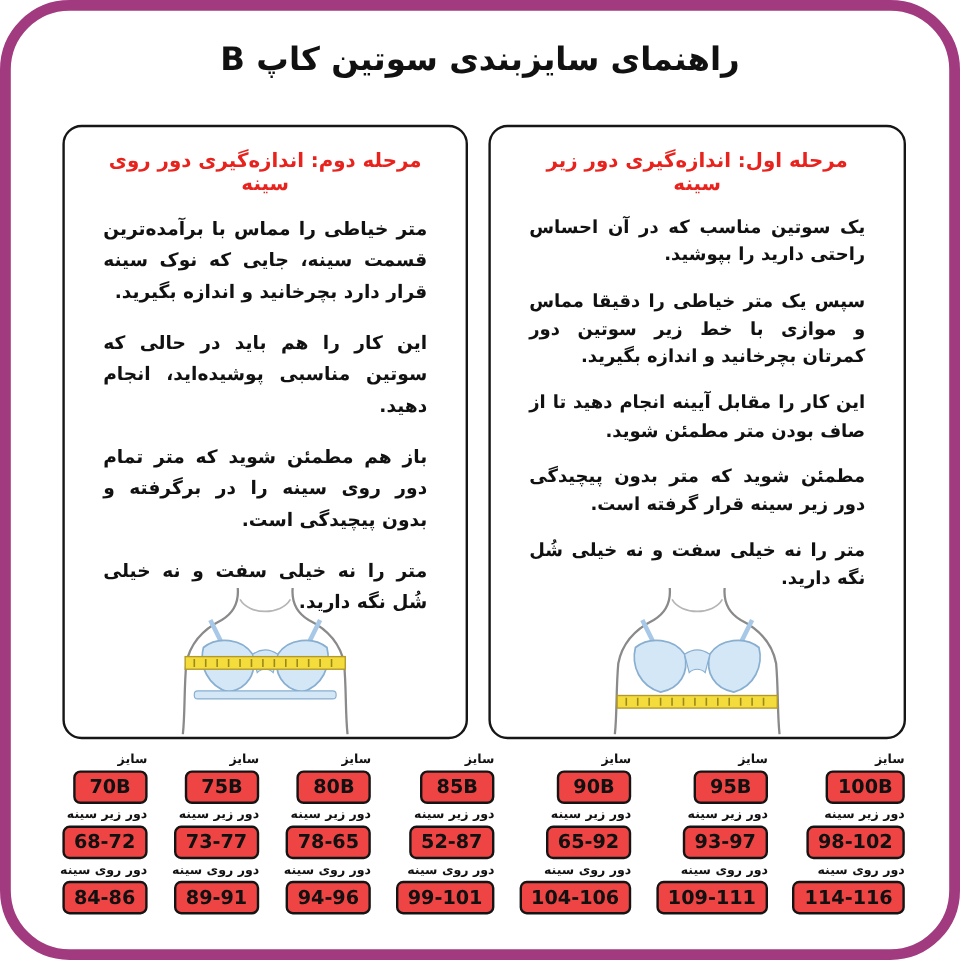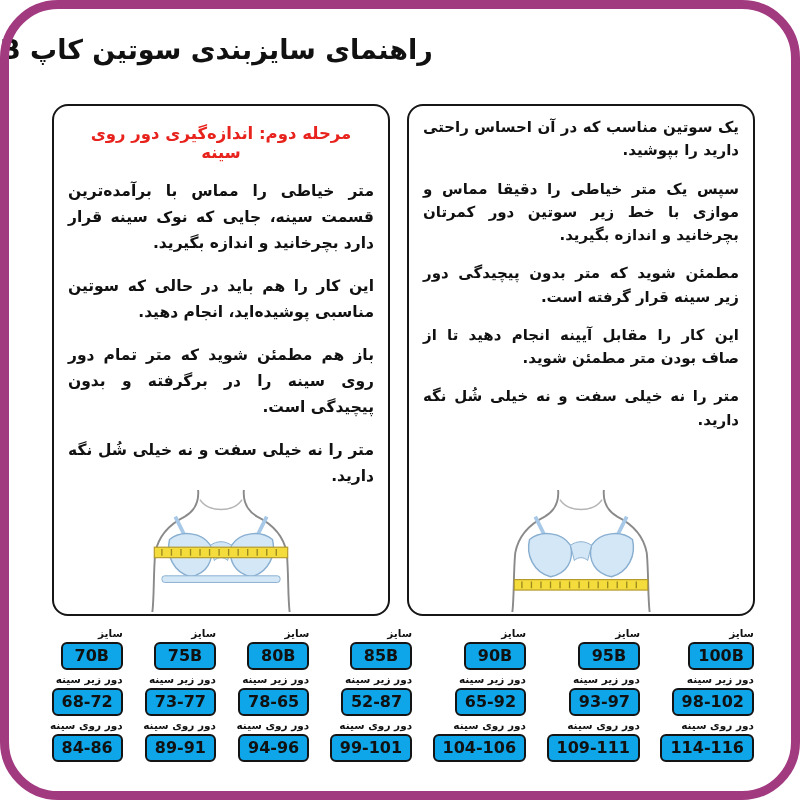--- a/index.html
+++ b/index.html
@@ -16,30 +16,30 @@
   .frame {
     position: absolute; inset: 0;
     border: 9px solid #a23a80;
     border-radius: 58px;
     pointer-events: none;
     z-index: 10;
   }
 
   .main-title {
     position: absolute; top: 34px; left: 0; width: 100%;
-    text-align: left;
+    text-align: center;
     direction: rtl;
     font-size: 27px; font-weight: 700;
   }
 
   .step-box {
     position: absolute; top: 104px; height: 512px;
     border: 2px solid #161616; border-radius: 16px;
     background: #fff;
-    padding: 10px 14px 6px;
+    padding: 10px 32px 6px;
     direction: rtl;
   }
   .step-1 { left: 407px; width: 348px; }
   .step-2 { left: 52px;  width: 338px; }
 
   .step-title {
     color: #e8231d;
     font-size: 16.5px; font-weight: 700;
     text-align: center;
     margin: 8px 0 16px;
@@ -69,40 +69,41 @@
     z-index: 5;
   }
   .size-col { display: flex; flex-direction: column; align-items: flex-end; }
   .col-label {
     font-size: 10.5px; font-weight: 700;
     direction: rtl; white-space: nowrap;
     line-height: 1.25; margin-bottom: 2px;
   }
   .val-box {
     border: 2px solid #141414; border-radius: 6px;
-    background: #0ea5e9;
+    background: #ef4444;
     font-weight: 700; font-size: 16px; line-height: 1.25;
     padding: 2px 8px; min-width: 62px;
     text-align: center; direction: ltr;
     margin-bottom: 3px;
   }
 </style>
 </head>
 <body>
 
 <div class="frame"></div>
 
 <div class="main-title">راهنمای سایزبندی سوتین کاپ B</div>
 
 <div class="step-box step-1">
+  <div class="step-title">مرحله اول: اندازه‌گیری دور زیر سینه</div>
   <div class="step-paragraphs">
     <p>یک سوتین مناسب که در آن احساس راحتی دارید را بپوشید.</p>
     <p>سپس یک متر خیاطی را دقیقا مماس و موازی با خط زیر سوتین دور کمرتان بچرخانید و اندازه بگیرید.</p>
+    <p>این کار را مقابل آیینه انجام دهید تا از صاف بودن متر مطمئن شوید.</p>
     <p>مطمئن شوید که متر بدون پیچیدگی دور زیر سینه قرار گرفته است.</p>
-    <p>این کار را مقابل آیینه انجام دهید تا از صاف بودن متر مطمئن شوید.</p>
     <p>متر را نه خیلی سفت و نه خیلی شُل نگه دارید.</p>
   </div>
   <svg class="illus" width="210" height="122" viewBox="0 0 220 128">
 
     <path d="M86,0 C87,12 82,22 72,28 C54,37 44,50 41,66 C39,88 40,110 38,128" fill="none" stroke="#8a8a8a" stroke-width="2"></path>
     <path d="M134,0 C133,12 138,22 148,28 C166,37 176,50 179,66 C181,88 180,110 182,128" fill="none" stroke="#8a8a8a" stroke-width="2"></path>
     <path d="M88,10 C96,24 124,24 132,10" fill="none" stroke="#b5b5b5" stroke-width="1.5"></path>
 
     <path d="M72,48 L62,28 M148,48 L158,28" stroke="#a8c8e8" stroke-width="4"></path>
 

